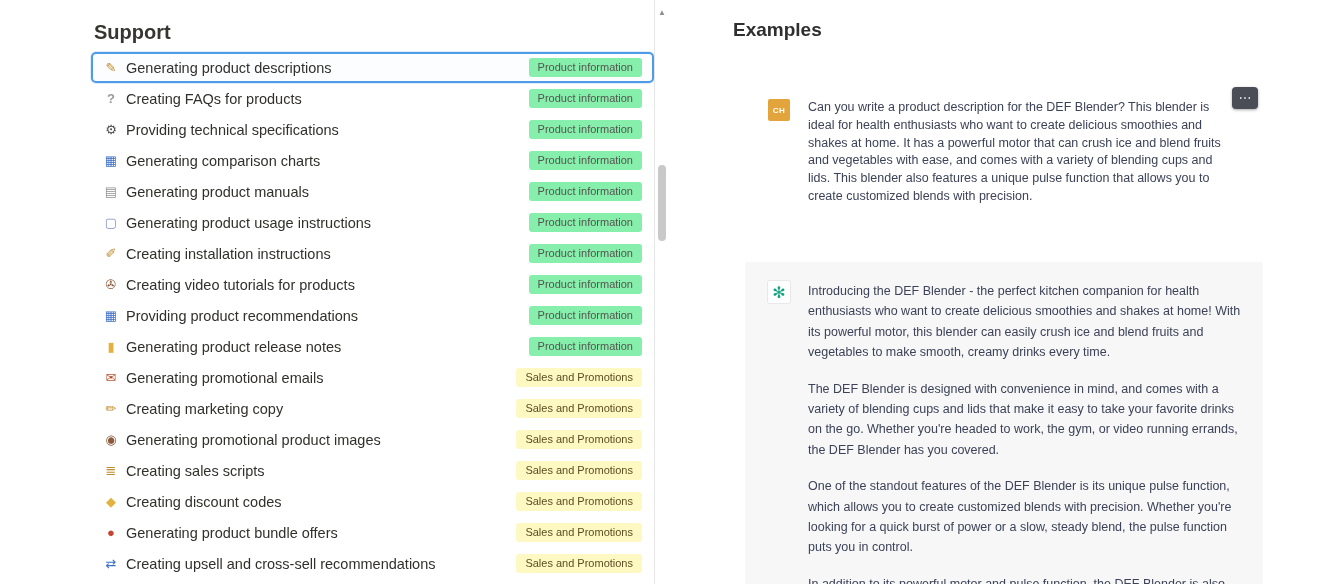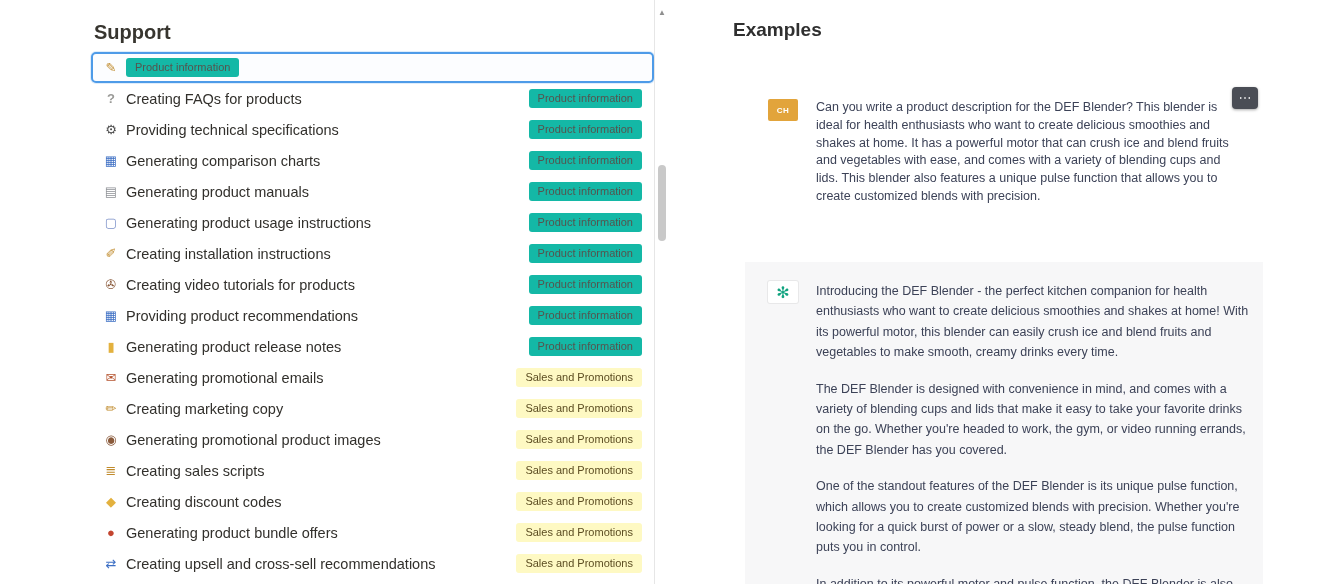--- a/index.html
+++ b/index.html
@@ -15,21 +15,21 @@
   .list{display:flex;flex-direction:column;}
   .row{
     display:flex;align-items:center;height:31px;box-sizing:border-box;
     padding:0 10px 0 8px;border:2px solid transparent;border-radius:5px;
     cursor:pointer;background:transparent;
   }
   .row.selected{border-color:#4e9be8;background:#fcfdff;box-shadow:0 0 0 1px rgba(78,155,232,.18);}
   .row-icon{width:20px;flex:0 0 auto;text-align:center;font-size:13px;margin-right:5px;line-height:1;}
   .row-label{flex:1 1 auto;font-size:14.5px;font-weight:500;color:#32302c;white-space:nowrap;overflow:hidden;}
   .badge{flex:0 0 auto;font-size:11px;line-height:13px;padding:3px 9px;border-radius:3px;white-space:nowrap;}
-  .badge.gray{background:#14b8a6;color:#55544e;}
+  .badge.gray{background:#86efac;color:#55544e;}
   .badge.yellow{background:#fef9c3;color:#5c4d22;}
 
   .ic-gold{color:#c08b2d;}
   .ic-gray{color:#9a9a97;font-weight:700;}
   .ic-dark{color:#4d4d4d;}
   .ic-blue{color:#3d6fc4;}
   .ic-slate{color:#8f9296;}
   .ic-steel{color:#7d92c9;}
   .ic-brown{color:#8a5a3b;}
   .ic-rust{color:#b5542f;}
@@ -38,21 +38,21 @@
 
   
   .scrollbar{position:absolute;left:654px;top:0;width:14px;height:584px;background:#ffffff;border-left:1px solid #e6e6e6;}
   .scroll-up{position:absolute;top:8px;left:0;width:14px;text-align:center;font-size:8px;color:#8f8f8f;cursor:pointer;}
   .scroll-thumb{position:absolute;left:3px;top:165px;width:8px;height:76px;background:#c9c9c9;border-radius:4px;cursor:pointer;}
 
   
   .examples-title{position:absolute;left:733px;top:17px;font-size:19px;font-weight:600;color:#2f2f2f;margin:0;line-height:26px;}
 
   .user-row{position:absolute;left:768px;top:99px;width:470px;display:flex;align-items:flex-start;gap:18px;}
-  .avatar{width:30px;height:22px;border-radius:2px;flex:0 0 auto;display:flex;align-items:center;justify-content:center;}
+  .avatar{width:22px;height:22px;border-radius:2px;flex:0 0 auto;display:flex;align-items:center;justify-content:center;}
   .user-avatar{background:#e2a43b;color:#ffffff;font-size:8px;font-weight:700;letter-spacing:.5px;}
   .msg-text{font-size:12.5px;line-height:17.8px;color:#3c4257;width:430px;}
 
   .more-btn{
     position:absolute;left:1232px;top:87px;width:26px;height:22px;
     background:#4a4d55;color:#ffffff;border:none;border-radius:4px;
     font-size:13px;line-height:18px;text-align:center;
     box-shadow:0 1px 3px rgba(0,0,0,.35);cursor:pointer;padding:0;
   }
 
@@ -63,20 +63,21 @@
 </style>
 </head>
 <body>
 
 <div class="left-panel">
   <h1 class="support-title">Support</h1>
   <div class="list">
 
     <div class="row selected">
       <span class="row-icon ic-gold">✎</span>
+      <span class="row-label">Generating product descriptions</span>
       <span class="badge gray">Product information</span>
     </div>
 
     <div class="row">
       <span class="row-icon ic-gray">?</span>
       <span class="row-label">Creating FAQs for products</span>
       <span class="badge gray">Product information</span>
     </div>
 
     <div class="row">

